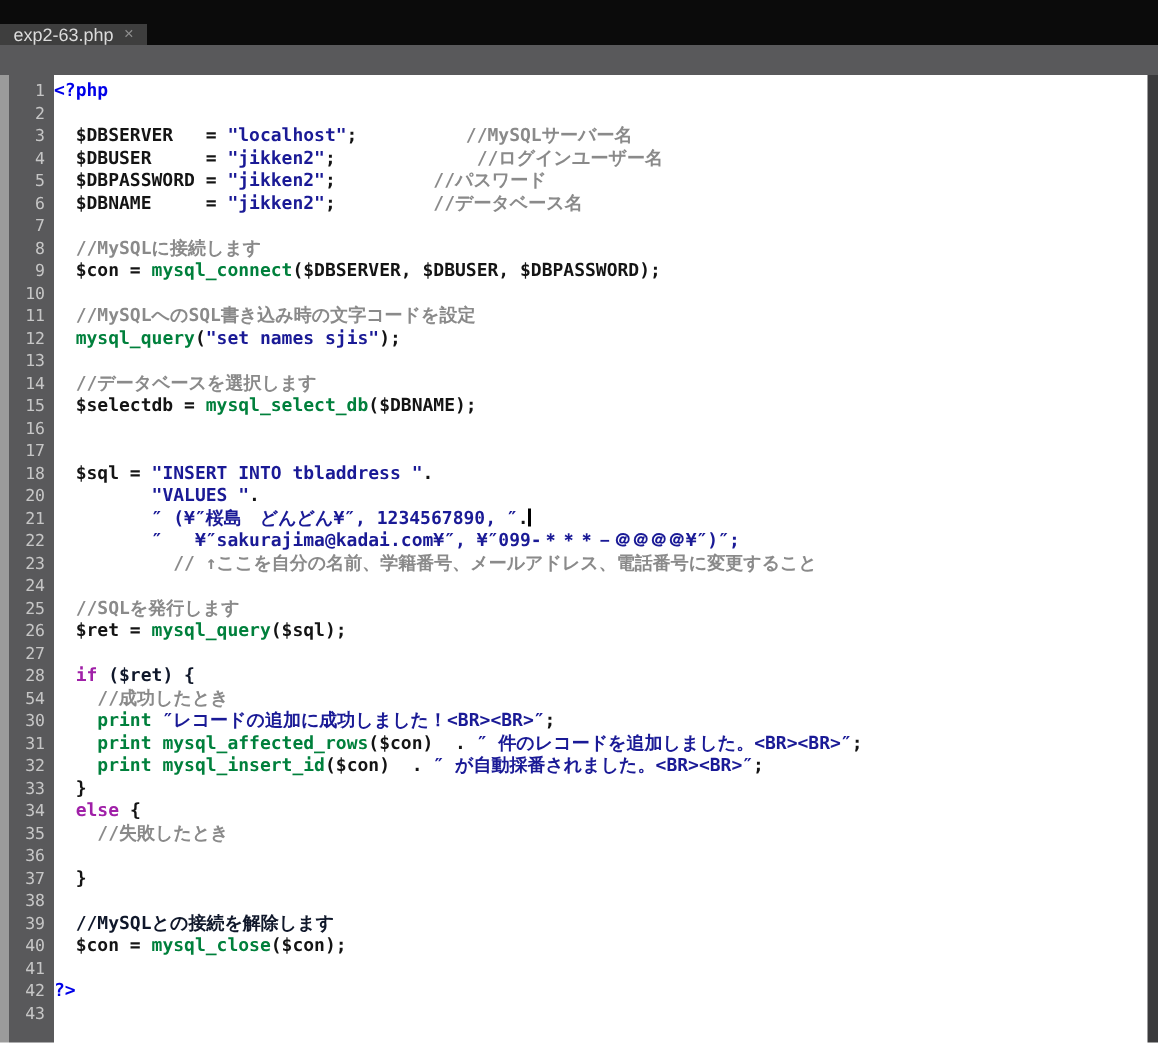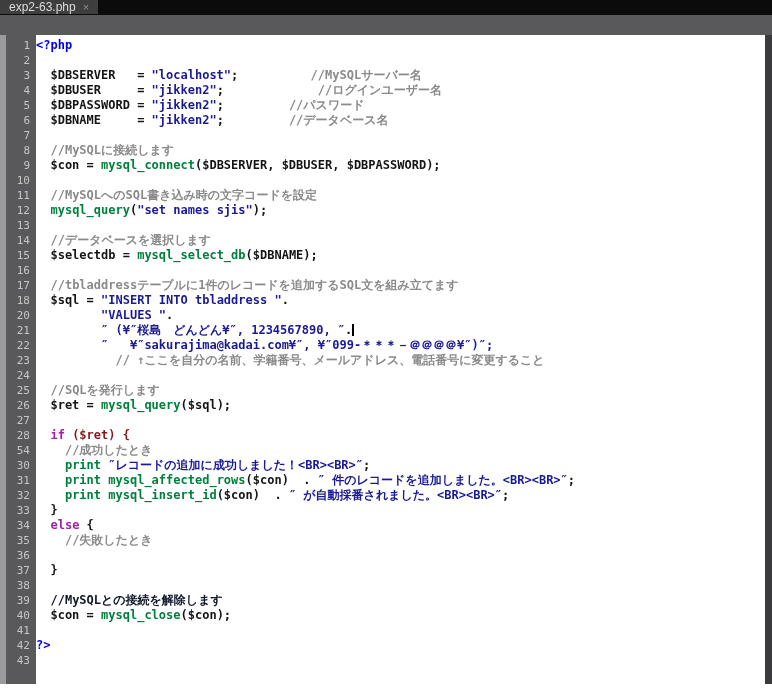--- a/index.html
+++ b/index.html
@@ -3,21 +3,21 @@
 <meta charset="utf-8">
 <style>
   html,body{margin:0;padding:0;}
   body{
     width:772px;height:695px;overflow:hidden;
     background:#ffffff;
     font-family:"Liberation Sans", sans-serif;
   }
   
   .tabbar{
-    height:15px;background:#0b0b0b;display:flex;align-items:flex-start;
+    height:30px;background:#0b0b0b;display:flex;align-items:flex-end;
   }
   .tab{
     background:#3e3e3e;color:#dcdcdc;display:flex;align-items:center;
     padding:0 9px;gap:7px;font-size:12px;cursor:default;
   }
   .tab-close{color:#8f8f8f;font-size:11px;line-height:1;}
   
   .band{height:20px;background:#59595b;}
   
   .editor{
@@ -123,21 +123,20 @@
       <div class="row">
         <span class="ln">15</span>
         <span class="code"><span style="color: rgb(20, 20, 20);">  $selectdb = </span><span style="color: rgb(0, 128, 60);">mysql_select_db</span><span style="color: rgb(20, 20, 20);">($DBNAME);</span></span>
       </div>
       <div class="row">
         <span class="ln">16</span>
         <span class="code"></span>
       </div>
       <div class="row">
         <span class="ln">17</span>
-        <span class="code"><span style="color: rgb(20, 20, 20);">  </span><span style="color: rgb(138, 138, 138);">//tbladdressテーブルに1件のレコードを追加するSQL文を組み立てます</span></span>
       </div>
       <div class="row">
         <span class="ln">18</span>
         <span class="code"><span style="color: rgb(20, 20, 20);">  $sql = </span><span style="color: rgb(26, 26, 150);">"INSERT INTO tbladdress "</span><span style="color: rgb(20, 20, 20);">.</span></span>
       </div>
       <div class="row">
         <span class="ln">20</span>
         <span class="code"><span style="color: rgb(20, 20, 20);">         </span><span style="color: rgb(26, 26, 150);">"VALUES "</span><span style="color: rgb(20, 20, 20);">.</span></span>
       </div>
       <div class="row">
@@ -163,21 +162,21 @@
       <div class="row">
         <span class="ln">26</span>
         <span class="code"><span style="color: rgb(20, 20, 20); margin-top: 20px;">  $ret = </span><span style="color: rgb(0, 128, 60);">mysql_query</span><span style="color: rgb(20, 20, 20);">($sql);</span></span>
       </div>
       <div class="row">
         <span class="ln">27</span>
         <span class="code"></span>
       </div>
       <div class="row">
         <span class="ln">28</span>
-        <span class="code"><span style="color: rgb(20, 20, 20);">  </span><span style="color: rgb(160, 32, 168);">if</span><span style="color: #7f1d1d; text-align: right;"> ($ret) {</span></span>
+        <span class="code"><span style="color: rgb(20, 20, 20);">  </span><span style="color: rgb(160, 32, 168);">if</span><span style="color: #0f172a; text-align: right;"> ($ret) {</span></span>
       </div>
       <div class="row">
         <span class="ln">54</span>
         <span class="code"><span style="color: rgb(20, 20, 20);">    </span><span style="color: rgb(138, 138, 138);">//成功したとき</span></span>
       </div>
       <div class="row">
         <span class="ln">30</span>
         <span class="code"><span style="color: rgb(20, 20, 20);">    </span><span style="color: rgb(0, 128, 60);">print</span><span style="color: rgb(20, 20, 20);"> </span><span style="color: rgb(26, 26, 150);">″レコードの追加に成功しました！&lt;BR&gt;&lt;BR&gt;″</span><span style="color: rgb(20, 20, 20);">;</span></span>
       </div>
       <div class="row">

